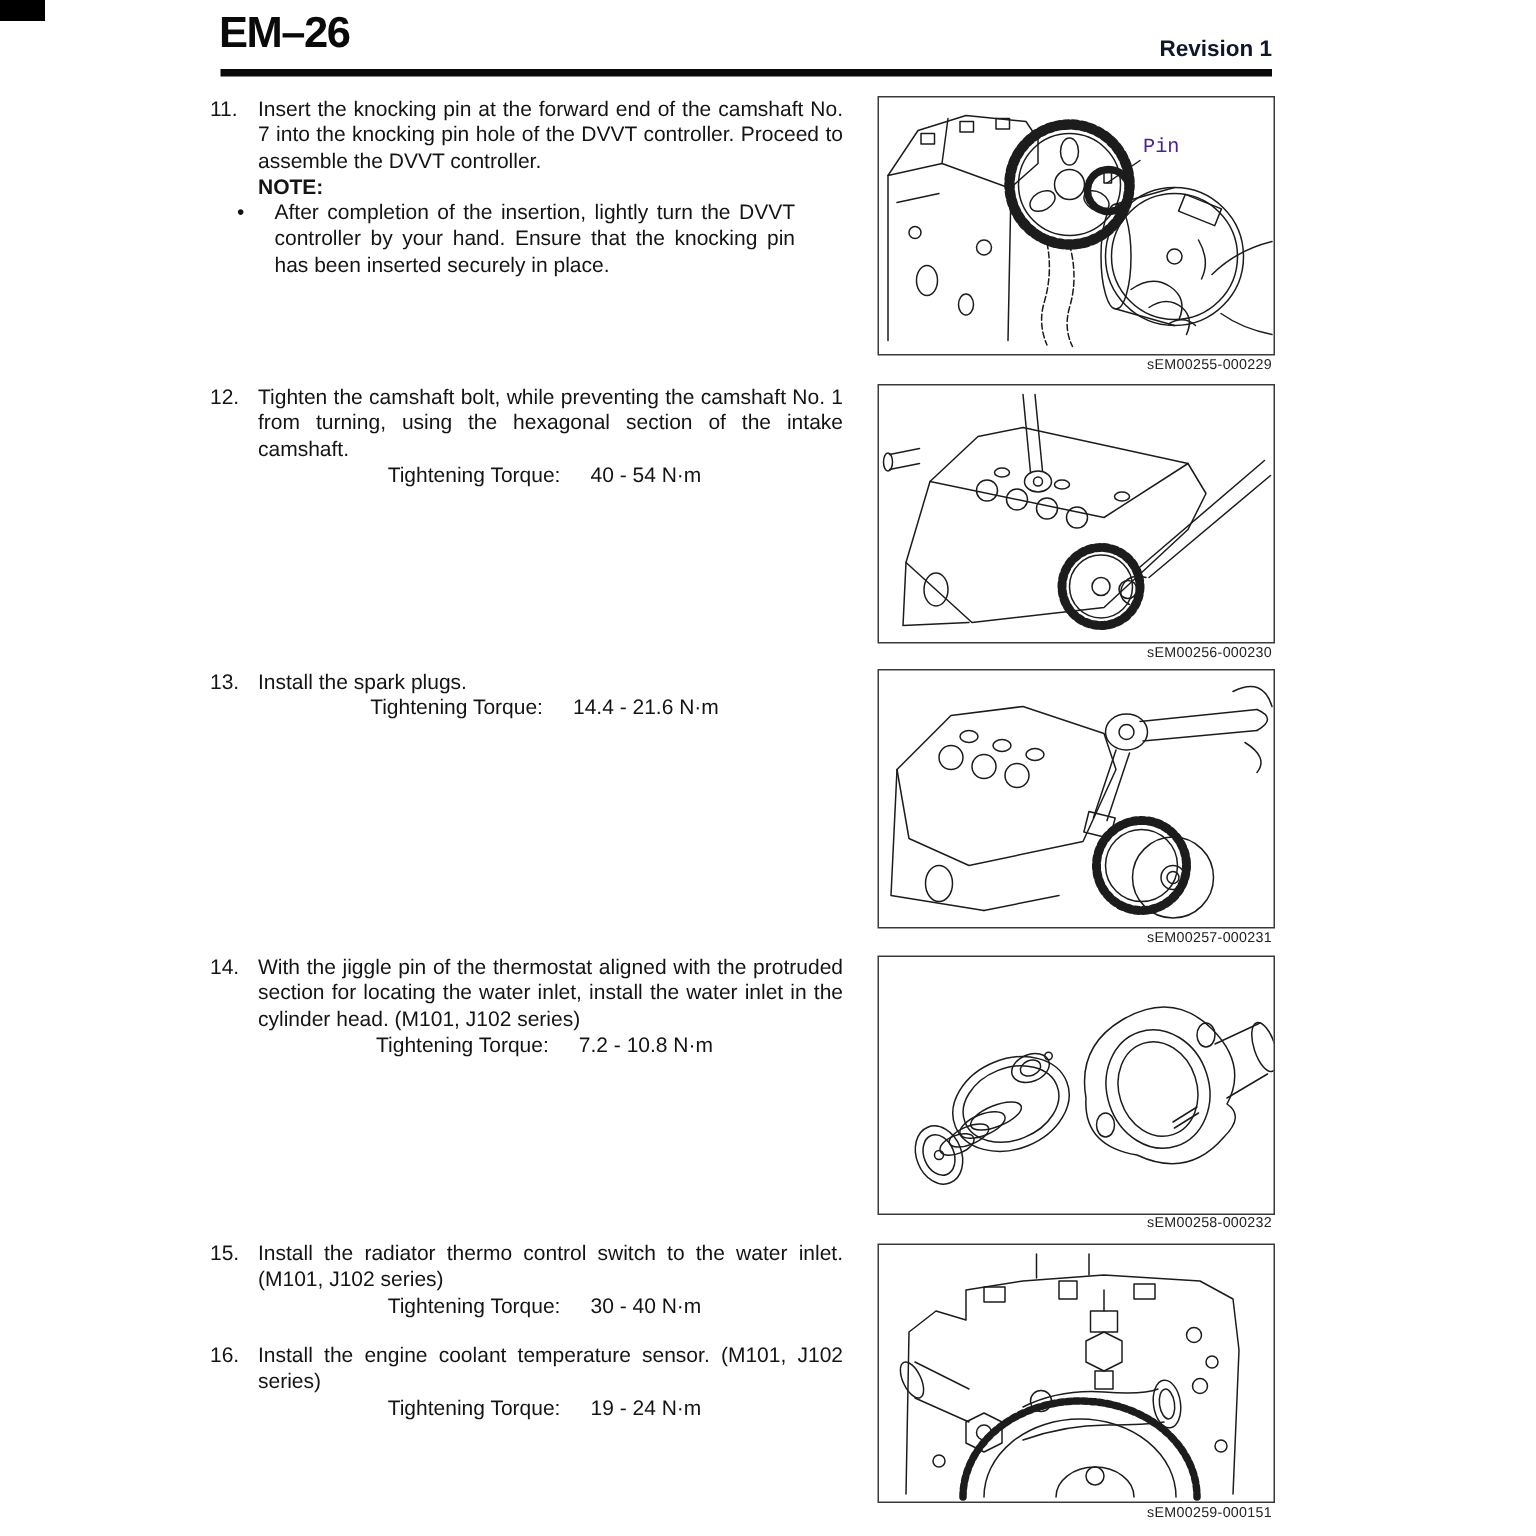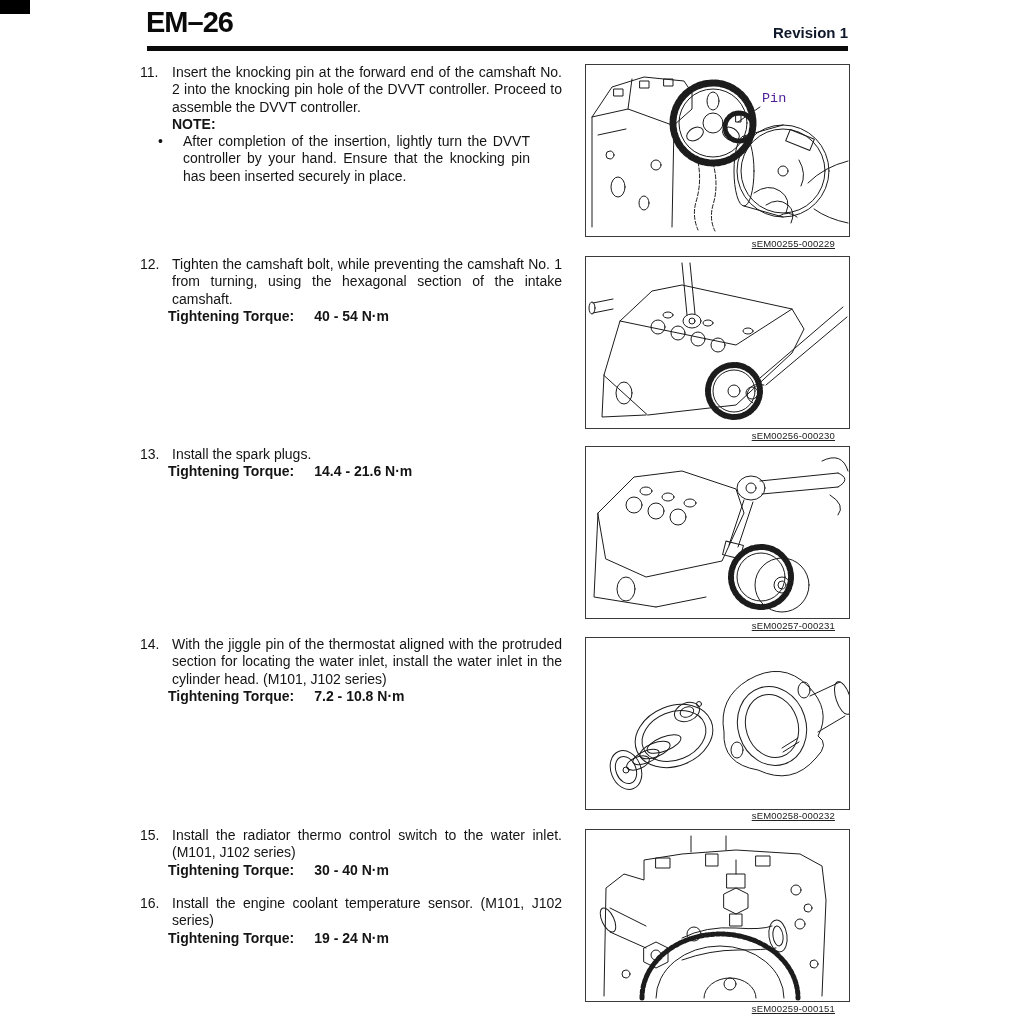--- a/index.html
+++ b/index.html
@@ -28,47 +28,47 @@
   .step {
     position:absolute; left:140px; width:422px;
     font-size:14px; line-height:17.3px;
   }
   .step-num { position:absolute; left:0; top:0; }
   .step-body { margin-left:32px; width:390px; text-align:justify; }
   .note-label { font-weight:bold; text-align:left; }
   .bullet-row { display:flex; margin-left:18px; }
   .bullet-glyph { width:25px; flex:none; }
   .bullet-text { width:347px; text-align:justify; }
-  .torque { margin-left:28px; font-weight:bold; text-align:left; white-space:nowrap; }
+  .torque { margin-left:28px; font-weight:normal; text-align:center; white-space:nowrap; }
   .torque-value { margin-left:20px; }
   .figure {
     position:absolute; left:585px; width:263px; height:171px;
     border:1.2px solid #3a3a3a; background:#fff; box-sizing:content-box;
   }
   .figure svg { display:block; width:100%; height:100%; }
   .fig-caption {
-    position:absolute; left:572px; width:263px;
-    text-align:right; font-size:9.5px; letter-spacing:0.2px; color:#222;text-decoration:underline;
+    position:absolute; left:585px; width:263px;
+    text-align:right; font-size:9.5px; letter-spacing:0.2px; color:#222;
   }
   .callout {
     position:absolute; font-size:13.5px; color:#4c1d95;font-family:Liberation Mono, monospace;
   }
   .lineart { stroke:#1c1c1c; fill:none; stroke-width:1; stroke-linecap:round; stroke-linejoin:round; }
 </style>
 </head>
 <body>
 
 <div class="corner-mark"></div>
 <div class="page-code">EM–26</div>
 <div class="revision">Revision 1</div>
 <div class="header-rule"></div>
 
 <div class="step" style="top:64px;">
   <span class="step-num">11.</span>
-  <div class="step-body">Insert the knocking pin at the forward end of the camshaft No. 2 into the knocking pin hole of the DVVT controller. Proceed to assemble the DVVT controller.</div>
+  <div class="step-body">Insert the knocking pin at the forward end of the camshaft No. 7 into the knocking pin hole of the DVVT controller. Proceed to assemble the DVVT controller.</div>
   <div class="step-body note-label">NOTE:</div>
   <div class="step-body bullet-row">
     <span class="bullet-glyph">•</span>
     <span class="bullet-text">After completion of the insertion, lightly turn the DVVT controller by your hand. Ensure that the knocking pin has been inserted securely in place.</span>
   </div>
 </div>
 
 <div class="step" style="top:256px;">
   <span class="step-num">12.</span>
   <div class="step-body">Tighten the camshaft bolt, while preventing the camshaft No. 1 from turning, using the hexagonal section of the intake camshaft.</div>

